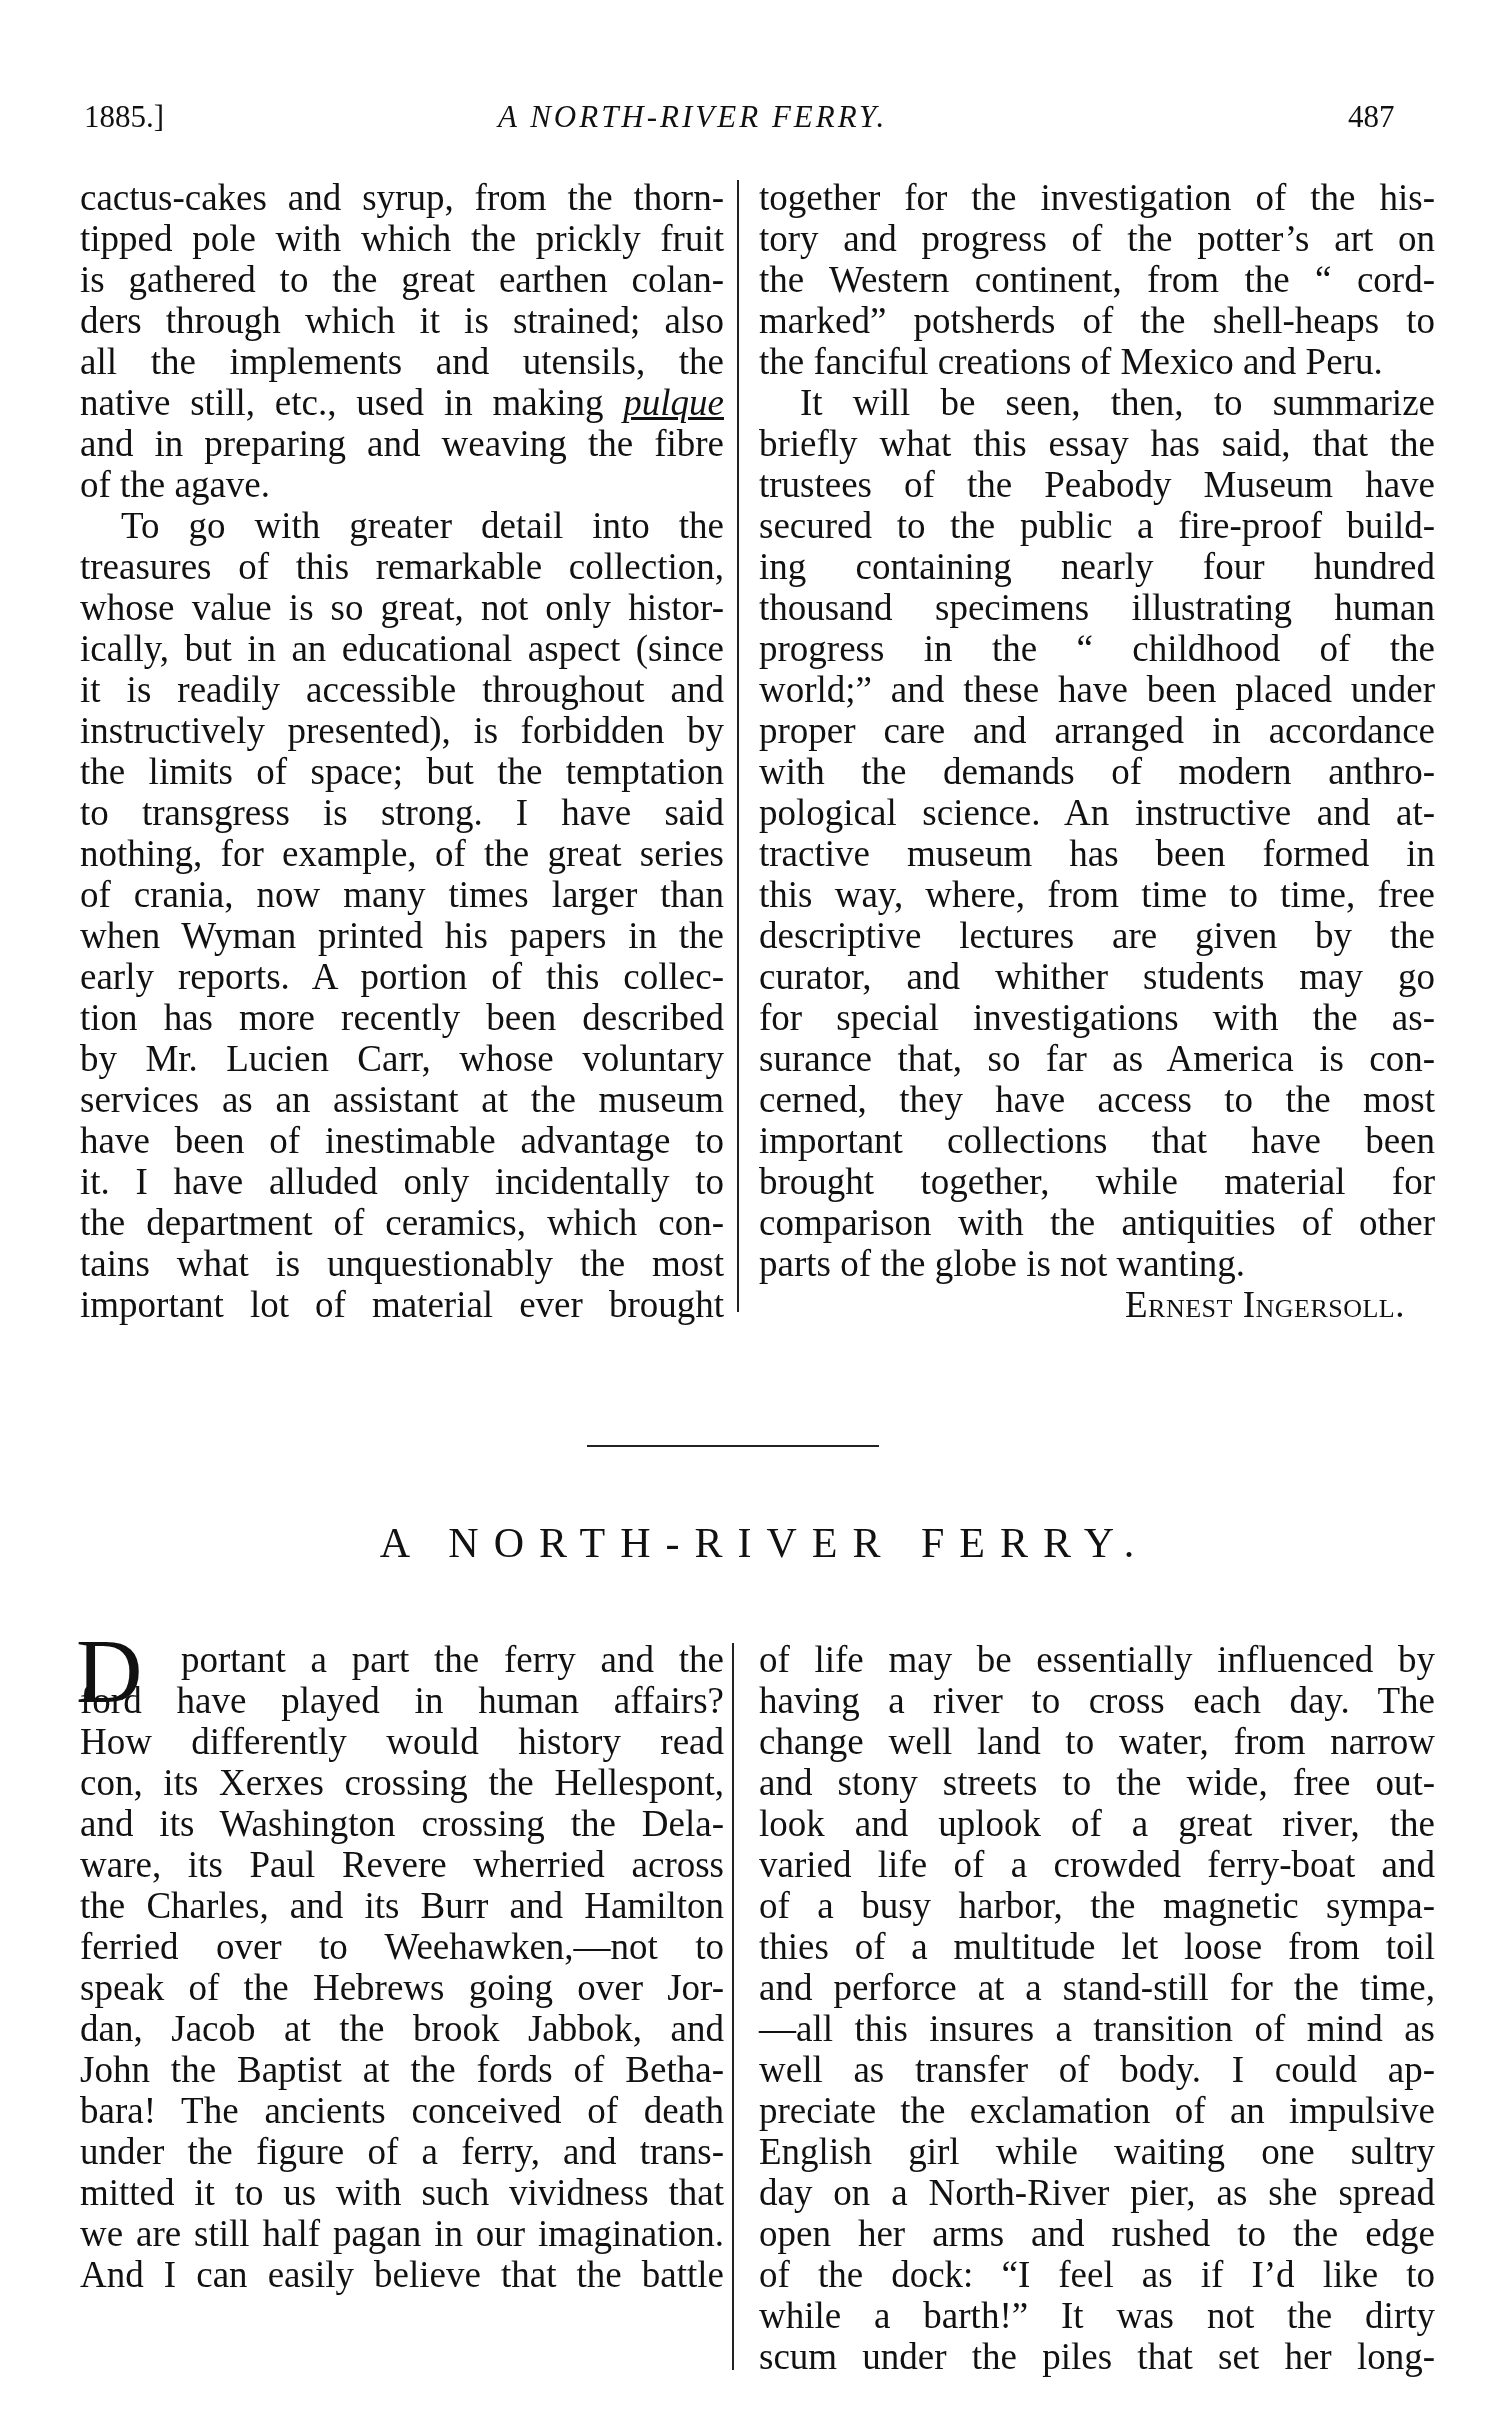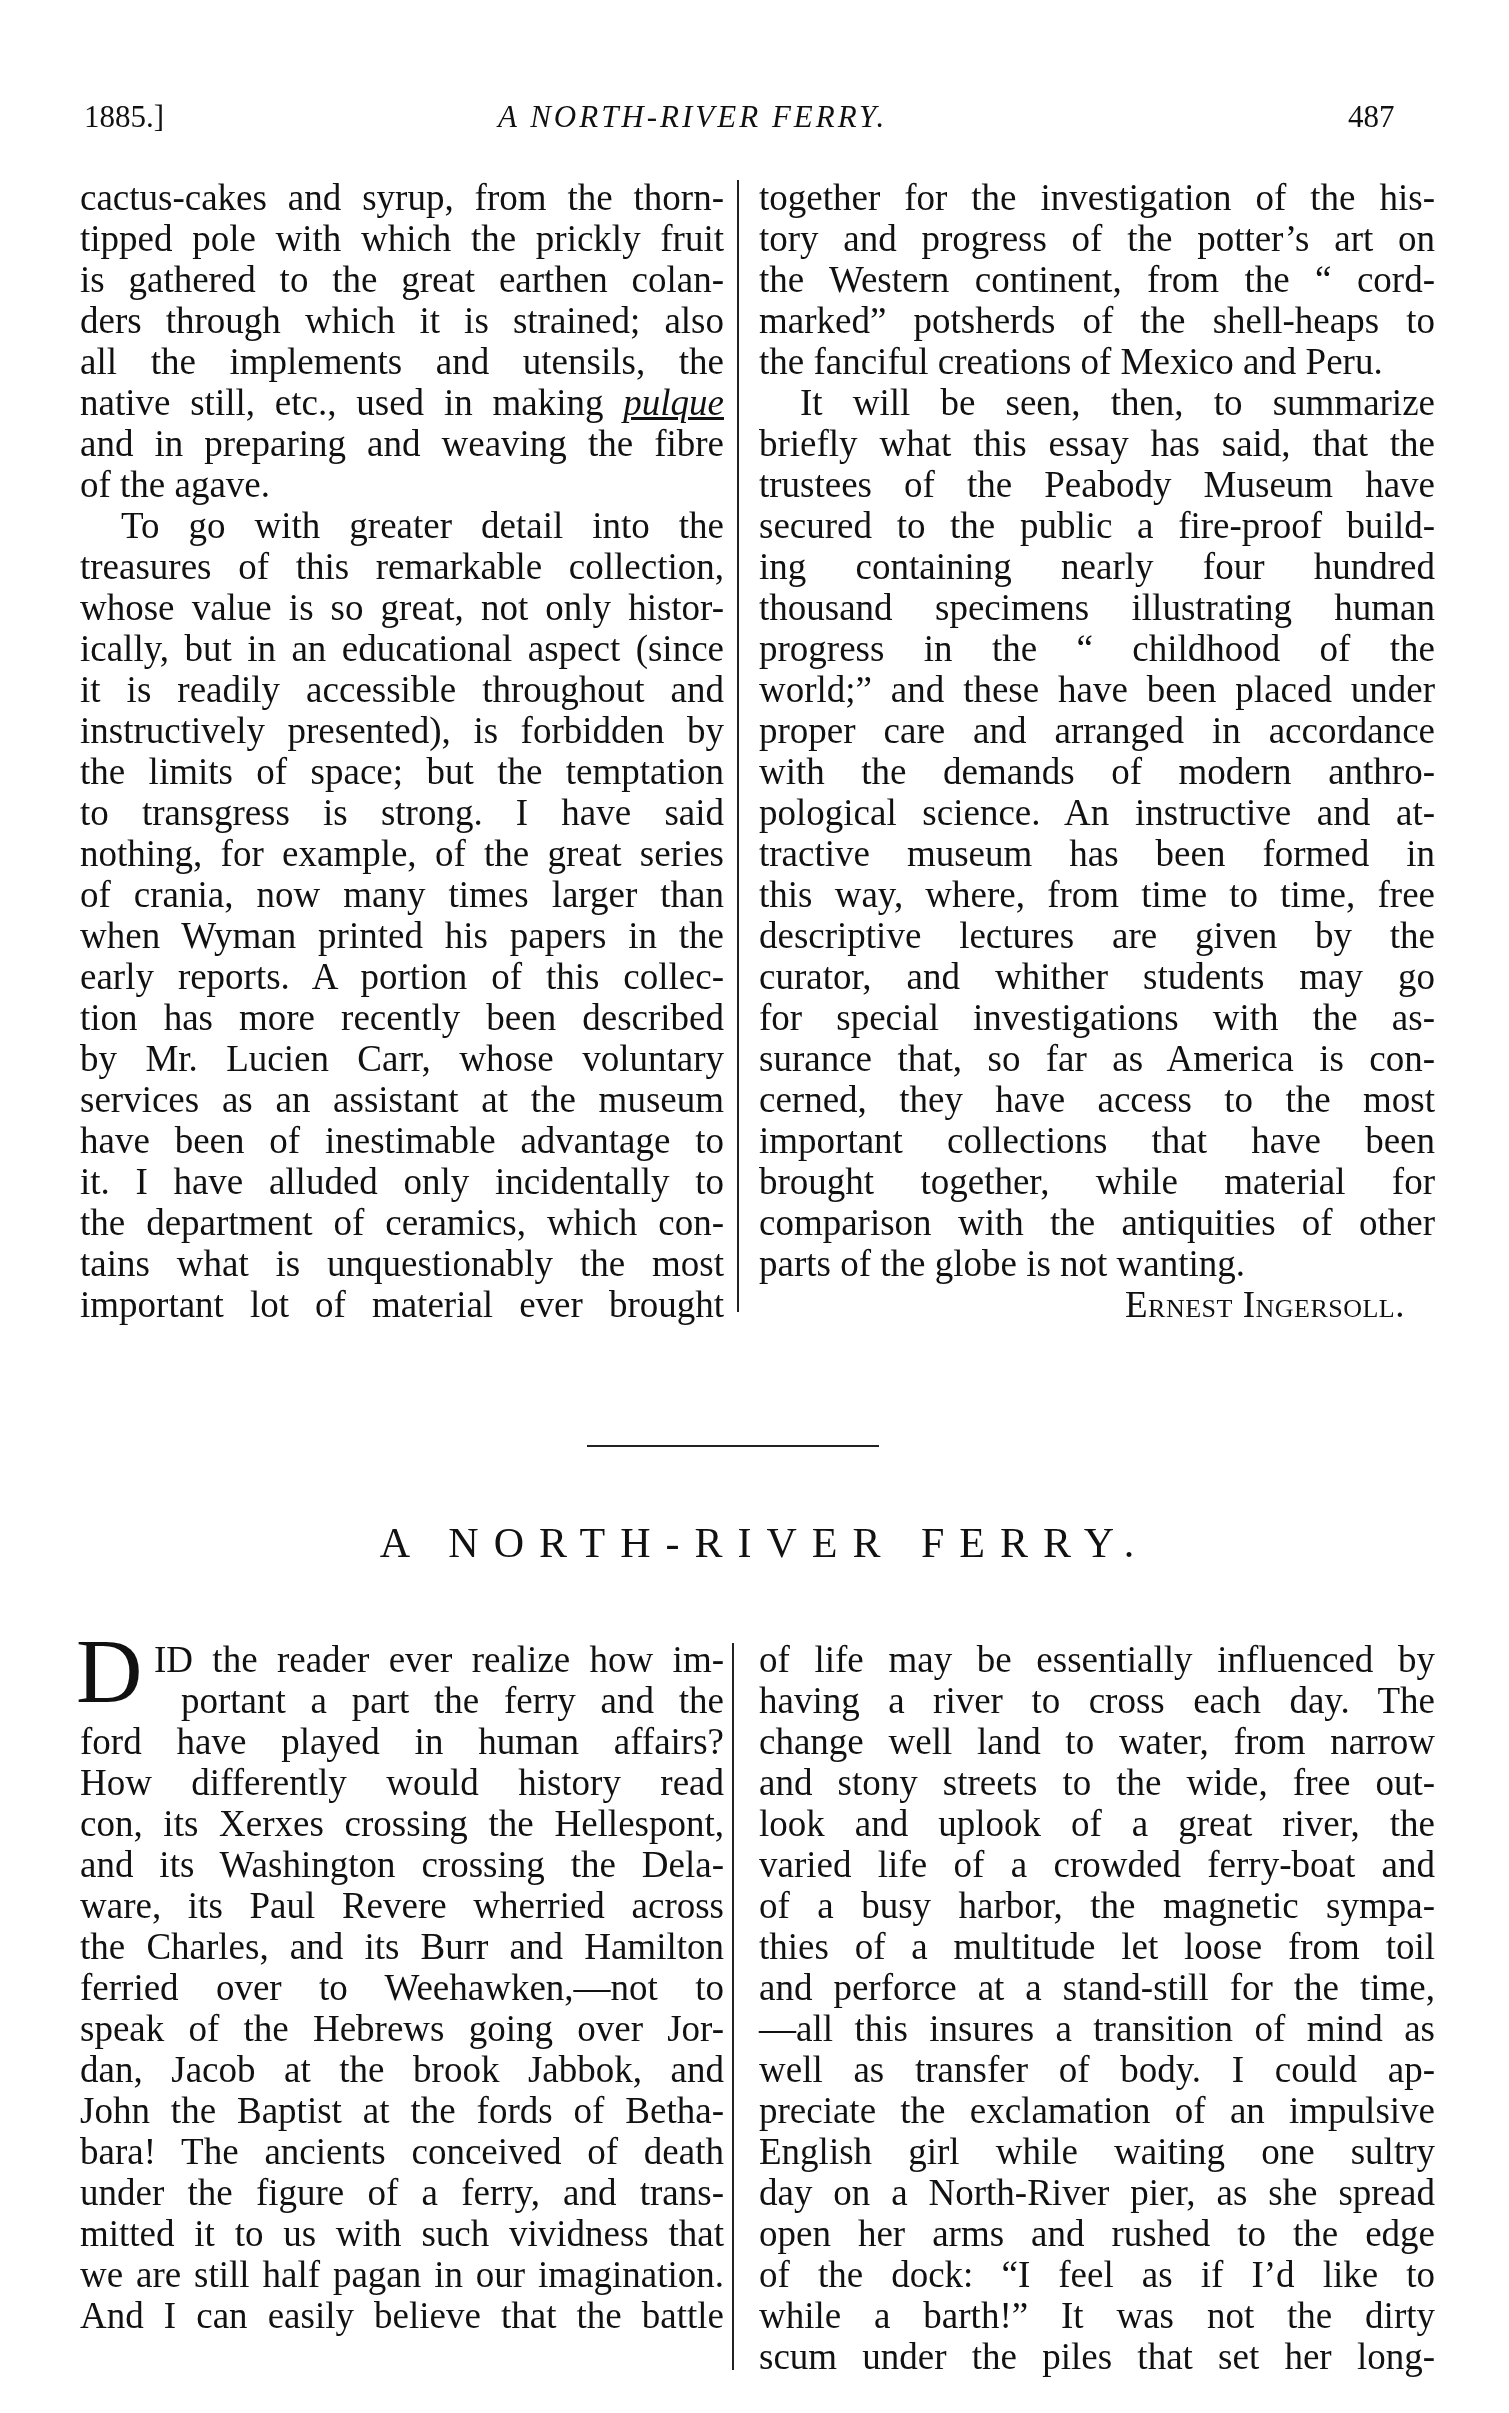--- a/index.html
+++ b/index.html
@@ -96,21 +96,20 @@
     <div class="line">comparison with the antiquities of other</div>
     <div class="line last">parts of the globe is not wanting.</div>
     <div class="line sig">Ernest Ingersoll.</div>
   </div>
 
 <div class="abs" id="section-rule"></div>
 <div class="abs" id="article-title">A NORTH-RIVER FERRY.</div>
 
 <div id="drop-cap">D</div>
 <div class="col" id="bottom-left">
-    <div class="line dc">ID the reader ever realize how im-</div>
     <div class="line dc2">portant a part the ferry and the</div>
     <div class="line">ford have played in human affairs?</div>
     <div class="line">How differently would history read</div>
     <div class="line">con, its Xerxes crossing the Hellespont,</div>
     <div class="line">and its Washington crossing the Dela-</div>
     <div class="line">ware, its Paul Revere wherried across</div>
     <div class="line">the Charles, and its Burr and Hamilton</div>
     <div class="line">ferried over to Weehawken,—not to</div>
     <div class="line">speak of the Hebrews going over Jor-</div>
     <div class="line">dan, Jacob at the brook Jabbok, and</div>

